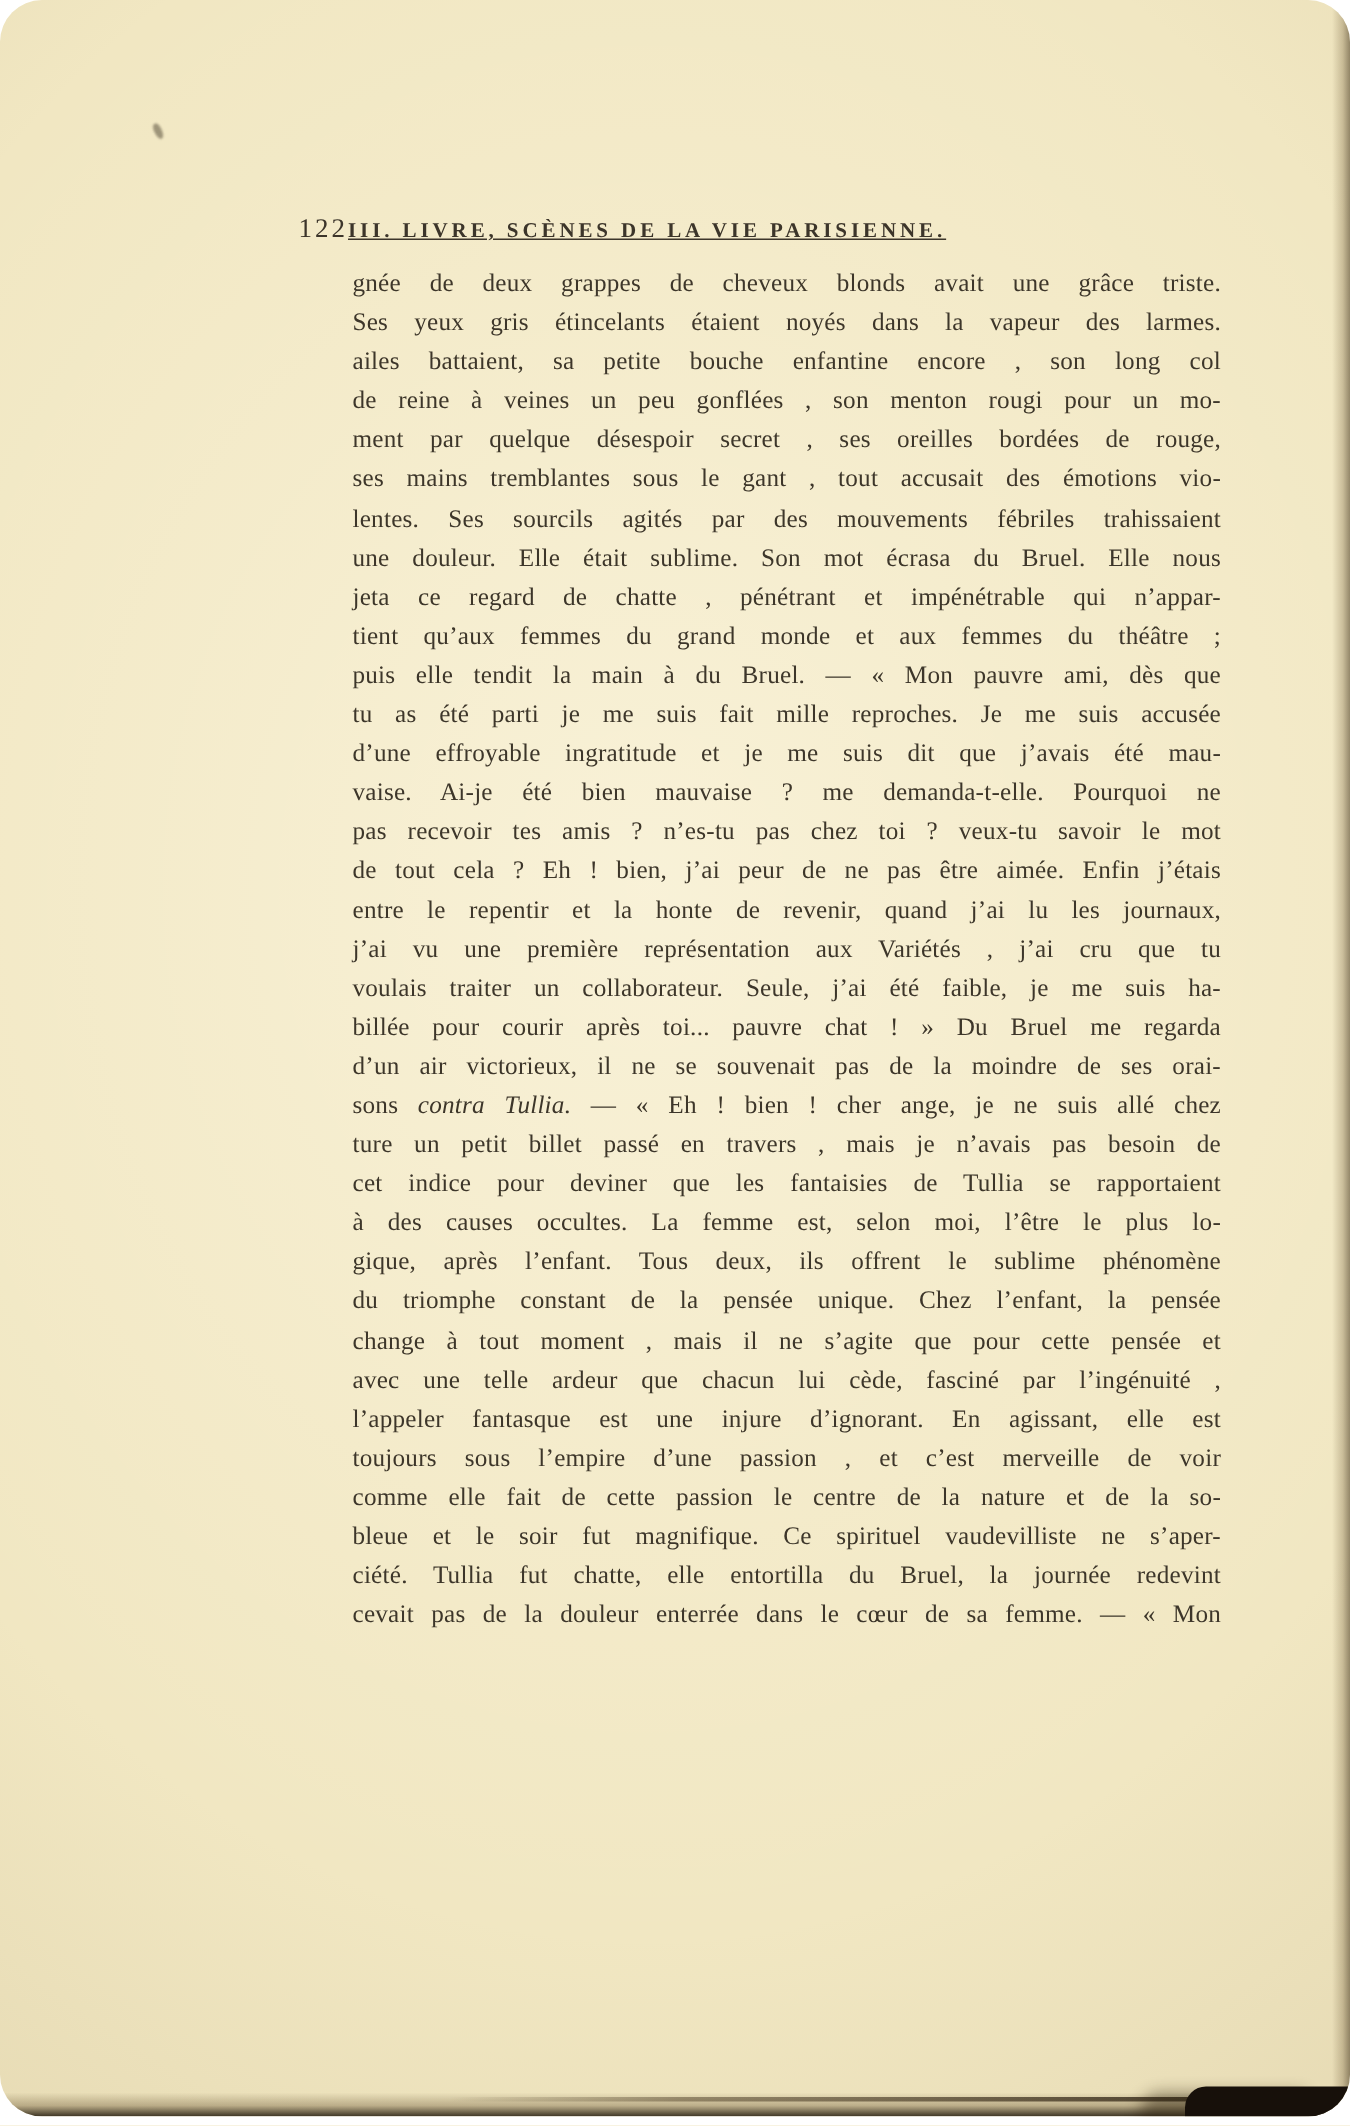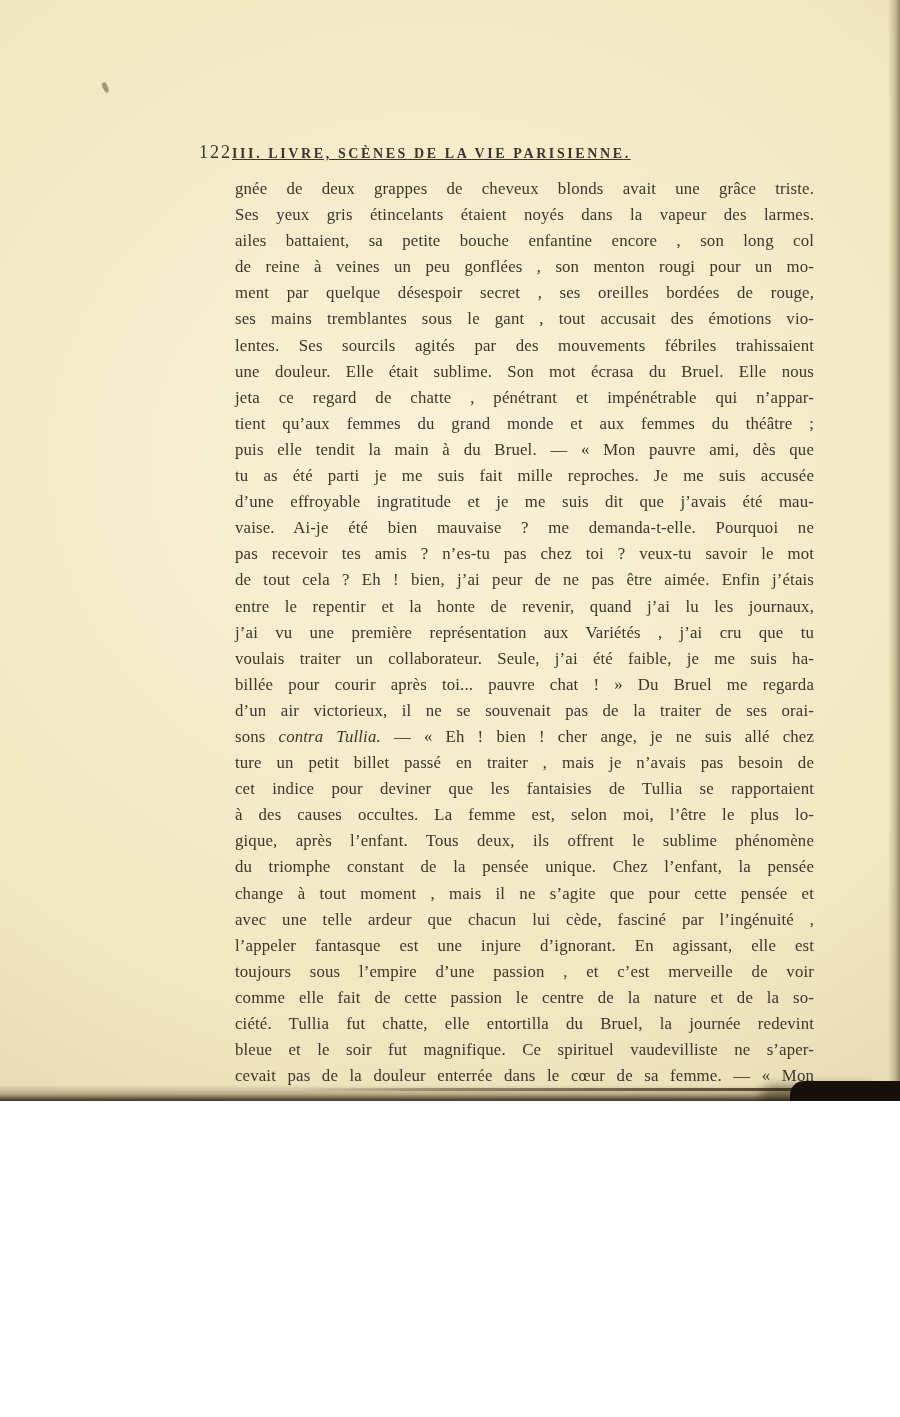--- a/index.html
+++ b/index.html
@@ -2,24 +2,25 @@
 <html><head>
 <meta charset="utf-8">
 <style>
   html, body {
     margin: 0;
     padding: 0;
   }
   .scan {
     position: relative;
     width: 900px;
-    height: 1101px;
+    height: 1411px;
     background: #f1e7c2;
     overflow: hidden;
     font-family: "Liberation Serif", serif;
+    border-radius: 28px;
   }
   
   .scan::before {
     content: '';
     position: absolute;
     inset: 0;
     pointer-events: none;
     background:
       radial-gradient(120% 90% at 48% 42%,
         rgba(255, 250, 233, 0.55) 0%,
@@ -139,34 +140,34 @@
       <div class="line"><span>puis elle tendit la main à du Bruel. — « Mon pauvre ami, dès que</span></div>
       <div class="line"><span>tu as été parti je me suis fait mille reproches. Je me suis accusée</span></div>
       <div class="line"><span>d’une effroyable ingratitude et je me suis dit que j’avais été mau-</span></div>
       <div class="line"><span>vaise. Ai-je été bien mauvaise ? me demanda-t-elle. Pourquoi ne</span></div>
       <div class="line"><span>pas recevoir tes amis ? n’es-tu pas chez toi ? veux-tu savoir le mot</span></div>
       <div class="line"><span>de tout cela ? Eh ! bien, j’ai peur de ne pas être aimée. Enfin j’étais</span></div>
       <div class="line"><span>entre le repentir et la honte de revenir, quand j’ai lu les journaux,</span></div>
       <div class="line"><span>j’ai vu une première représentation aux Variétés , j’ai cru que tu</span></div>
       <div class="line"><span>voulais traiter un collaborateur. Seule, j’ai été faible, je me suis ha-</span></div>
       <div class="line"><span>billée pour courir après toi... pauvre chat ! » Du Bruel me regarda</span></div>
-      <div class="line"><span>d’un air victorieux, il ne se souvenait pas de la traiter de ses orai-</span></div>
+      <div class="line"><span>d’un air victorieux, il ne se souvenait pas de la moindre de ses orai-</span></div>
       <div class="line"><span>sons </span><i>contra Tullia.</i><span> — « Eh ! bien ! cher ange, je ne suis allé chez</span></div>
-      <div class="line"><span>ture un petit billet passé en traiter , mais je n’avais pas besoin de</span></div>
+      <div class="line"><span>ture un petit billet passé en travers , mais je n’avais pas besoin de</span></div>
       <div class="line"><span>cet indice pour deviner que les fantaisies de Tullia se rapportaient</span></div>
       <div class="line"><span>à des causes occultes. La femme est, selon moi, l’être le plus lo-</span></div>
       <div class="line"><span>gique, après l’enfant. Tous deux, ils offrent le sublime phénomène</span></div>
       <div class="line"><span>du triomphe constant de la pensée unique. Chez l’enfant, la pensée</span></div>
       <div class="line"><span>change à tout moment , mais il ne s’agite que pour cette pensée et</span></div>
       <div class="line"><span>avec une telle ardeur que chacun lui cède, fasciné par l’ingénuité ,</span></div>
       <div class="line"><span>l’appeler fantasque est une injure d’ignorant. En agissant, elle est</span></div>
       <div class="line"><span>toujours sous l’empire d’une passion , et c’est merveille de voir</span></div>
       <div class="line"><span>comme elle fait de cette passion le centre de la nature et de la so-</span></div>
+      <div class="line"><span>bleue et le soir fut magnifique. Ce spirituel vaudevilliste ne s’aper-</span></div>
       <div class="line"><span>ciété. Tullia fut chatte, elle entortilla du Bruel, la journée redevint</span></div>
-      <div class="line"><span>bleue et le soir fut magnifique. Ce spirituel vaudevilliste ne s’aper-</span></div>
       <div class="line"><span>cevait pas de la douleur enterrée dans le cœur de sa femme. — « Mon</span></div>
     </div>
 
   <div class="edge-right"></div>
   <div class="bottom-line"></div>
   <div class="edge-bottom"></div>
   <div class="corner-smudge"></div>
 
 </div>
 

